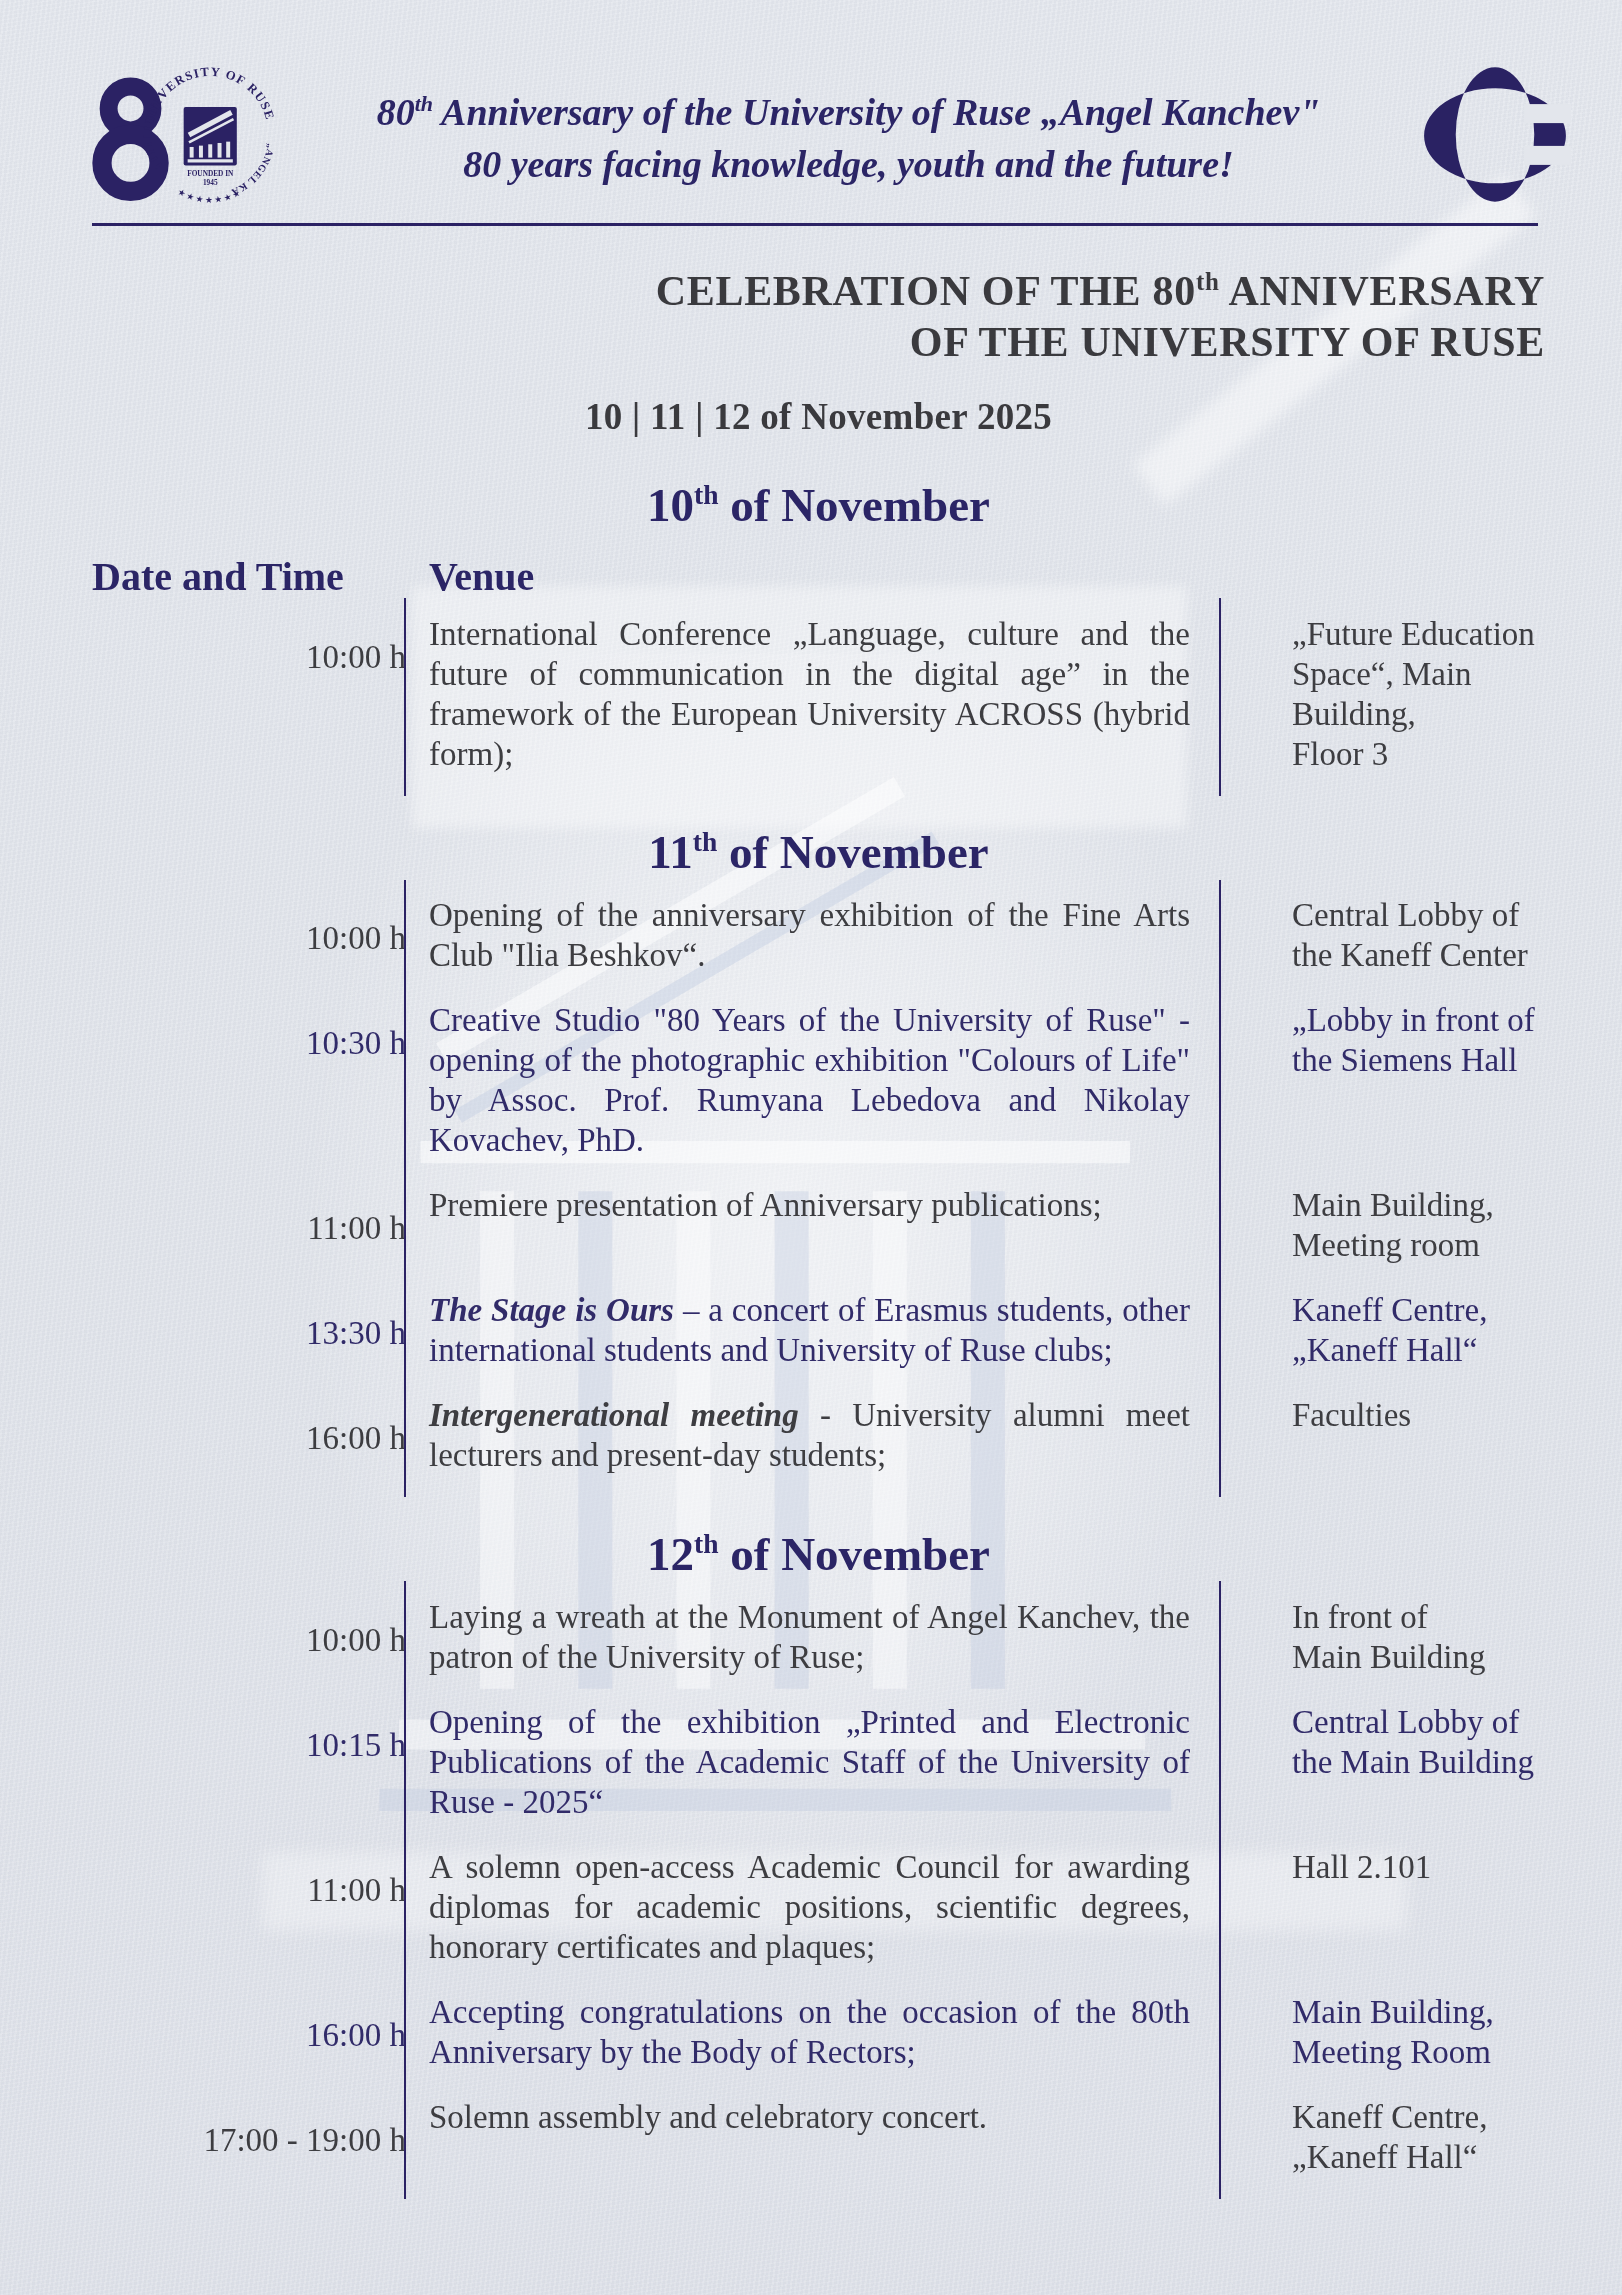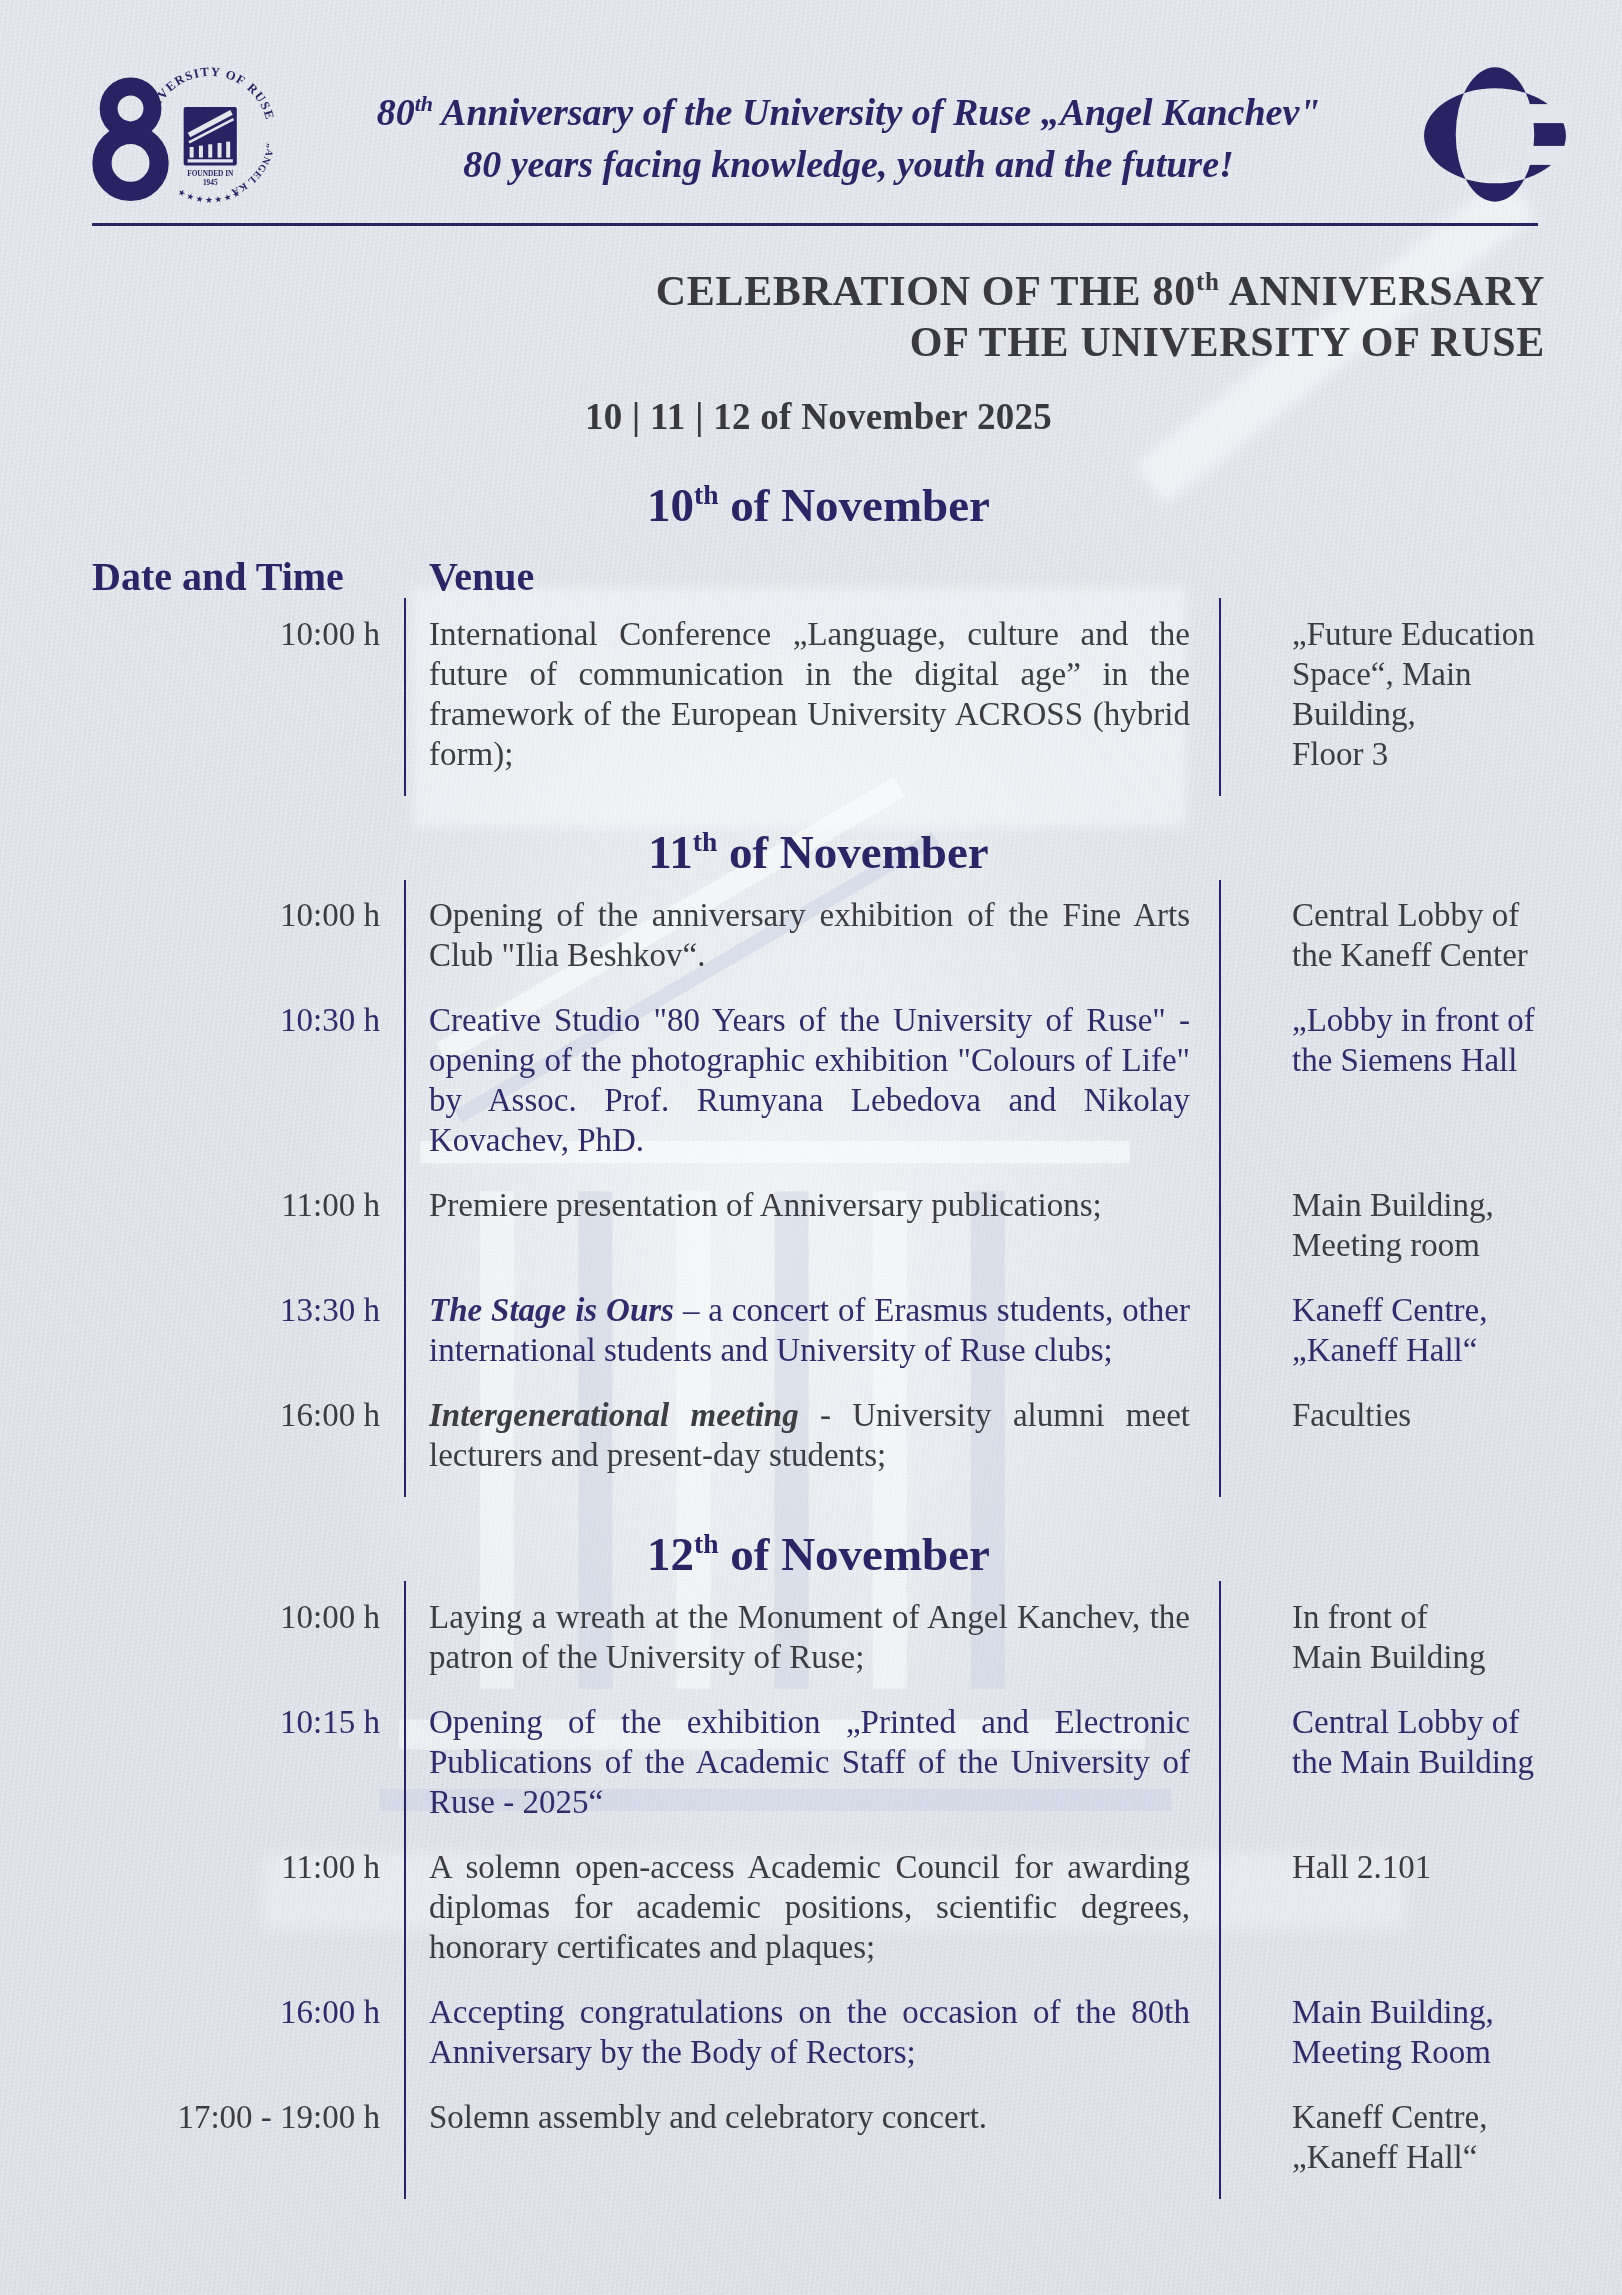--- a/index.html
+++ b/index.html
@@ -52,21 +52,21 @@
   .ch.event{padding-left:23px;}
   .ch.venue{padding-left:23px;}
 
   .rows{position:relative;padding:15.7px 0 22px;}
   .vline{position:absolute;top:0;bottom:0;width:2px;background:#2b2264;}
   .v1{left:312px;}
   .v2{left:1127px;}
   .row{display:grid;grid-template-columns:314px 815px 1fr;margin-bottom:25px;}
   .row:last-child{margin-bottom:0;}
   .cell{font-size:33px;line-height:40px;}
-  .cell.date{text-align:right;padding-right:26px;white-space:nowrap;}
+  .cell.date{text-align:right;white-space:nowrap;margin-top:23px;}
   .cell.event{padding:0 31px 0 23px;text-align:justify;hyphens:none;}
   .cell.venue{padding-left:23px;white-space:pre-line;margin-left:48px;}
   .c-gray{color:#3d3d41;}
   .c-navy{color:#312b69;}
   .lead{font-style:italic;font-weight:bold;}
 </style>
 </head>
 <body>
 
 <div class="page">

